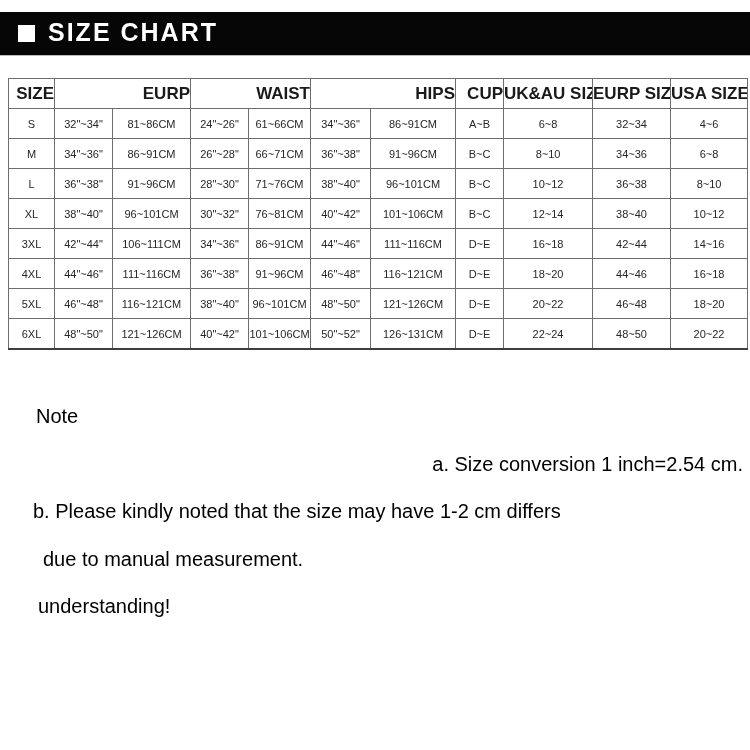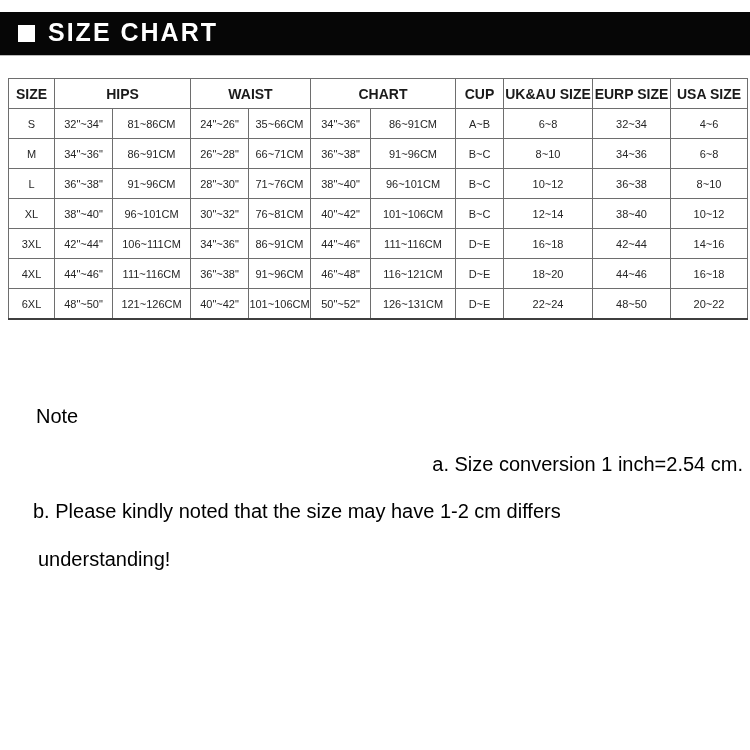--- a/index.html
+++ b/index.html
@@ -67,21 +67,22 @@
     text-align: center;
     vertical-align: middle;
     font-size: 11px;
     color: #262626;
     white-space: nowrap;
     overflow: hidden;
   }
   table.size-table th {
     font-weight: bold;
     color: #1a1a1a;
-    font-size: 14px;
+    font-size: 17px;
+    text-align: right;
   }
 
   
   .notes {
     position: absolute;
     top: 393px;
     left: 33px;
     width: 710px;
     color: #000000;
     font-size: 20px;
@@ -116,36 +117,36 @@
       <col style="width:60px">
       <col style="width:85px">
       <col style="width:48px">
       <col style="width:89px">
       <col style="width:78px">
       <col style="width:77px">
     </colgroup>
     <thead>
       <tr>
           <th colspan="1">SIZE</th>
+          <th colspan="2">EURP</th>
+          <th colspan="2">WAIST</th>
           <th colspan="2">HIPS</th>
-          <th colspan="2">WAIST</th>
-          <th colspan="2">CHART</th>
           <th colspan="1">CUP</th>
           <th colspan="1">UK&amp;AU SIZE</th>
           <th colspan="1">EURP SIZE</th>
           <th colspan="1">USA SIZE</th>
         </tr>
     </thead>
     <tbody>
         <tr>
           <td>S</td>
           <td>32"~34"</td>
           <td>81~86CM</td>
           <td>24"~26"</td>
-          <td>35~66CM</td>
+          <td>61~66CM</td>
           <td>34"~36"</td>
           <td>86~91CM</td>
           <td>A~B</td>
           <td>6~8</td>
           <td>32~34</td>
           <td>4~6</td>
         </tr>
         <tr>
           <td>M</td>
           <td>34"~36"</td>
@@ -205,35 +206,49 @@
           <td>36"~38"</td>
           <td>91~96CM</td>
           <td>46"~48"</td>
           <td>116~121CM</td>
           <td>D~E</td>
           <td>18~20</td>
           <td>44~46</td>
           <td>16~18</td>
         </tr>
         <tr>
+          <td>5XL</td>
+          <td>46"~48"</td>
+          <td>116~121CM</td>
+          <td>38"~40"</td>
+          <td>96~101CM</td>
+          <td>48"~50"</td>
+          <td>121~126CM</td>
+          <td>D~E</td>
+          <td>20~22</td>
+          <td>46~48</td>
+          <td>18~20</td>
+        </tr>
+        <tr>
           <td>6XL</td>
           <td>48"~50"</td>
           <td>121~126CM</td>
           <td>40"~42"</td>
           <td>101~106CM</td>
           <td>50"~52"</td>
           <td>126~131CM</td>
           <td>D~E</td>
           <td>22~24</td>
           <td>48~50</td>
           <td>20~22</td>
         </tr>
       </tbody>
   </table>
 
   <div class="notes">
     <div class="notes-heading">Note</div>
   <div class="note-line" style="padding-left: 0px; text-align: right;">a. Size conversion 1 inch=2.54 cm.</div>
       <div class="note-line" style="padding-left: 0px;">b. Please kindly noted that the size may have 1-2 cm differs</div>
+      <div class="note-line" style="padding-left: 10px;">due to manual measurement.</div>
       <div class="note-line" style="padding-left: 5px;">understanding!</div>
     </div>
 
 </div>
 
 </body></html>

